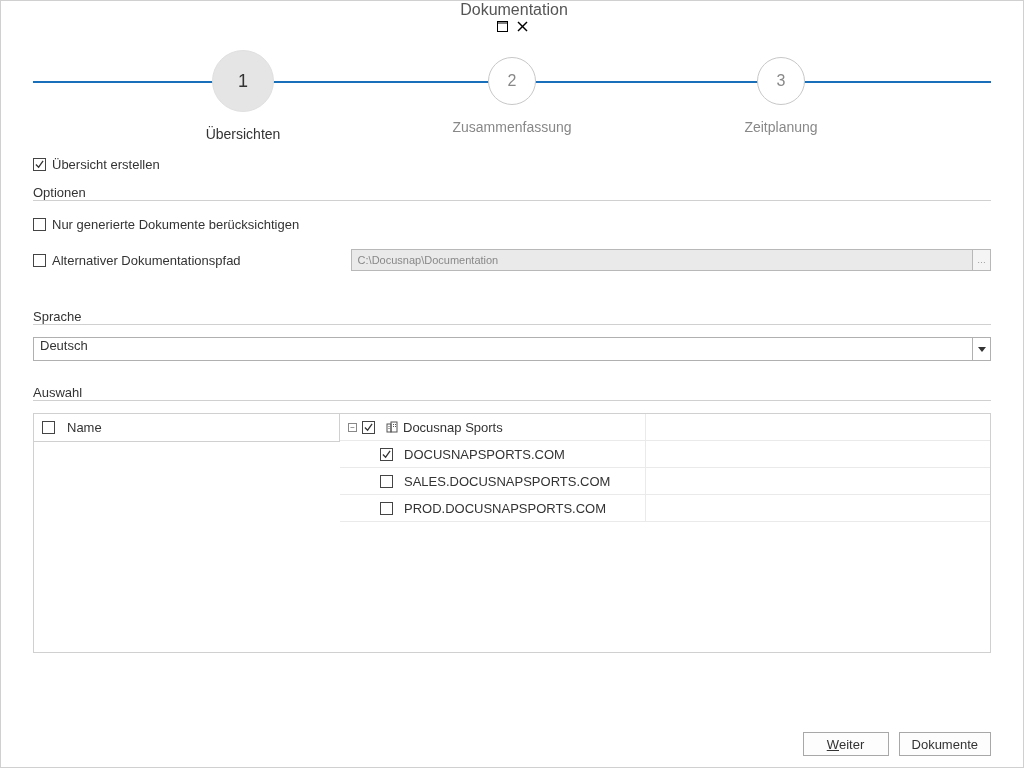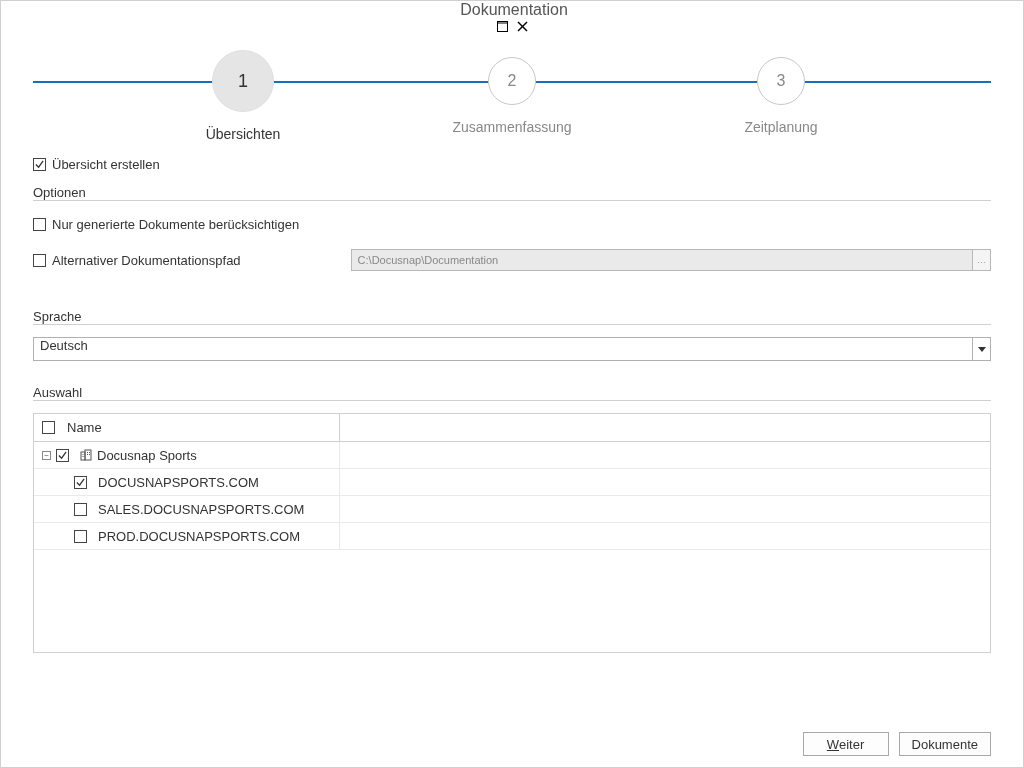--- a/index.html
+++ b/index.html
@@ -35,21 +35,21 @@
 
   .path-field-wrap { flex: 1; display: flex; margin-left: 110px; }
   .path-field { flex: 1; height: 22px; border: 1px solid #b8b8b8; background: #eaeaea; color: #888; padding: 0 6px; display: flex; align-items: center; font-size: 11px; }
   .path-browse { width: 18px; height: 22px; border: 1px solid #b8b8b8; border-left: 0; background: #f4f4f4; display: flex; align-items: center; justify-content: center; font-size: 9px; color: #999; }
 
   .lang-select { width: 100%; height: 24px; border: 1px solid #b0b0b0; display: flex; background: #fff; }
   .lang-select .sel-text { flex: 1; padding: 0 6px; }
   .lang-select .sel-arrow { width: 18px; height: 100%; border-left: 1px solid #b0b0b0; display: flex; align-items: center; justify-content: center; }
   .sel-arrow svg { display: block; }
 
-  .tree-table { border: 1px solid #d0d0d0; height: 240px; display: flex; flex-direction: column; }
+  .tree-table { border: 1px solid #d0d0d0; height: 240px; display: flex; flex-direction: row; }
   .tree-head { display: flex; height: 28px; border-bottom: 1px solid #d0d0d0; }
   .th-name { width: 306px; display: flex; align-items: center; padding: 0 8px; border-right: 1px solid #d0d0d0; gap: 6px; }
   .th-rest { flex: 1; }
   .tree-body { flex: 1; }
   .tree-row { display: flex; height: 27px; align-items: center; border-bottom: 1px solid #eaeaea; }
   .tc-name { width: 306px; height: 100%; display: flex; align-items: center; padding: 0 8px; border-right: 1px solid #eaeaea; gap: 5px; }
   .tc-rest { flex: 1; }
   .expander { width: 9px; height: 9px; border: 1px solid #888; font-size: 8px; line-height: 7px; text-align: center; color: #555; }
   .pad0 { padding-left: 8px; }
   .pad1 { padding-left: 40px; }

